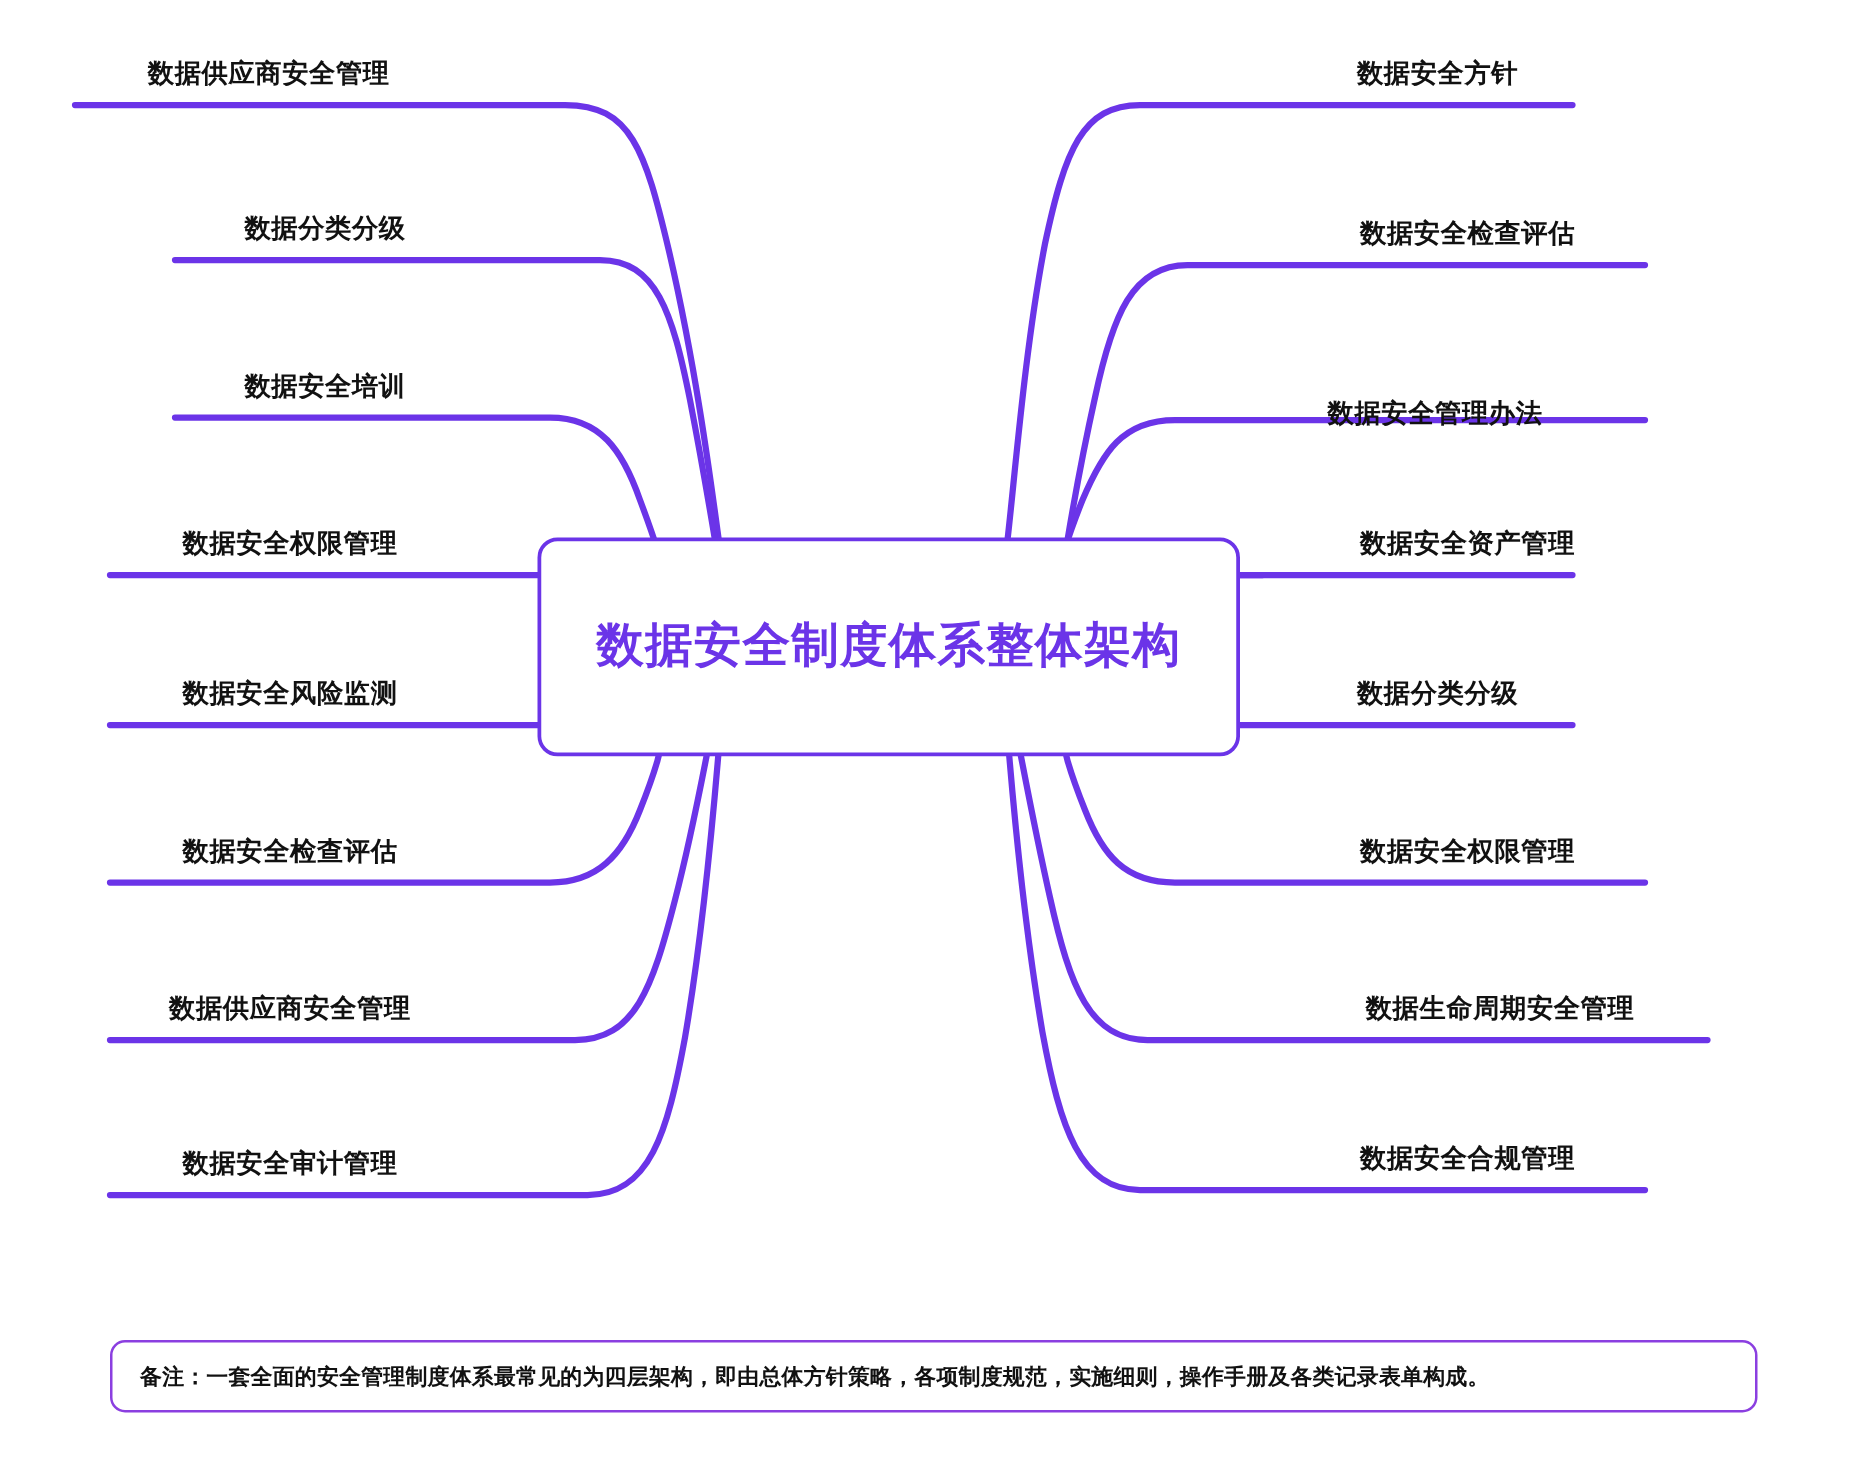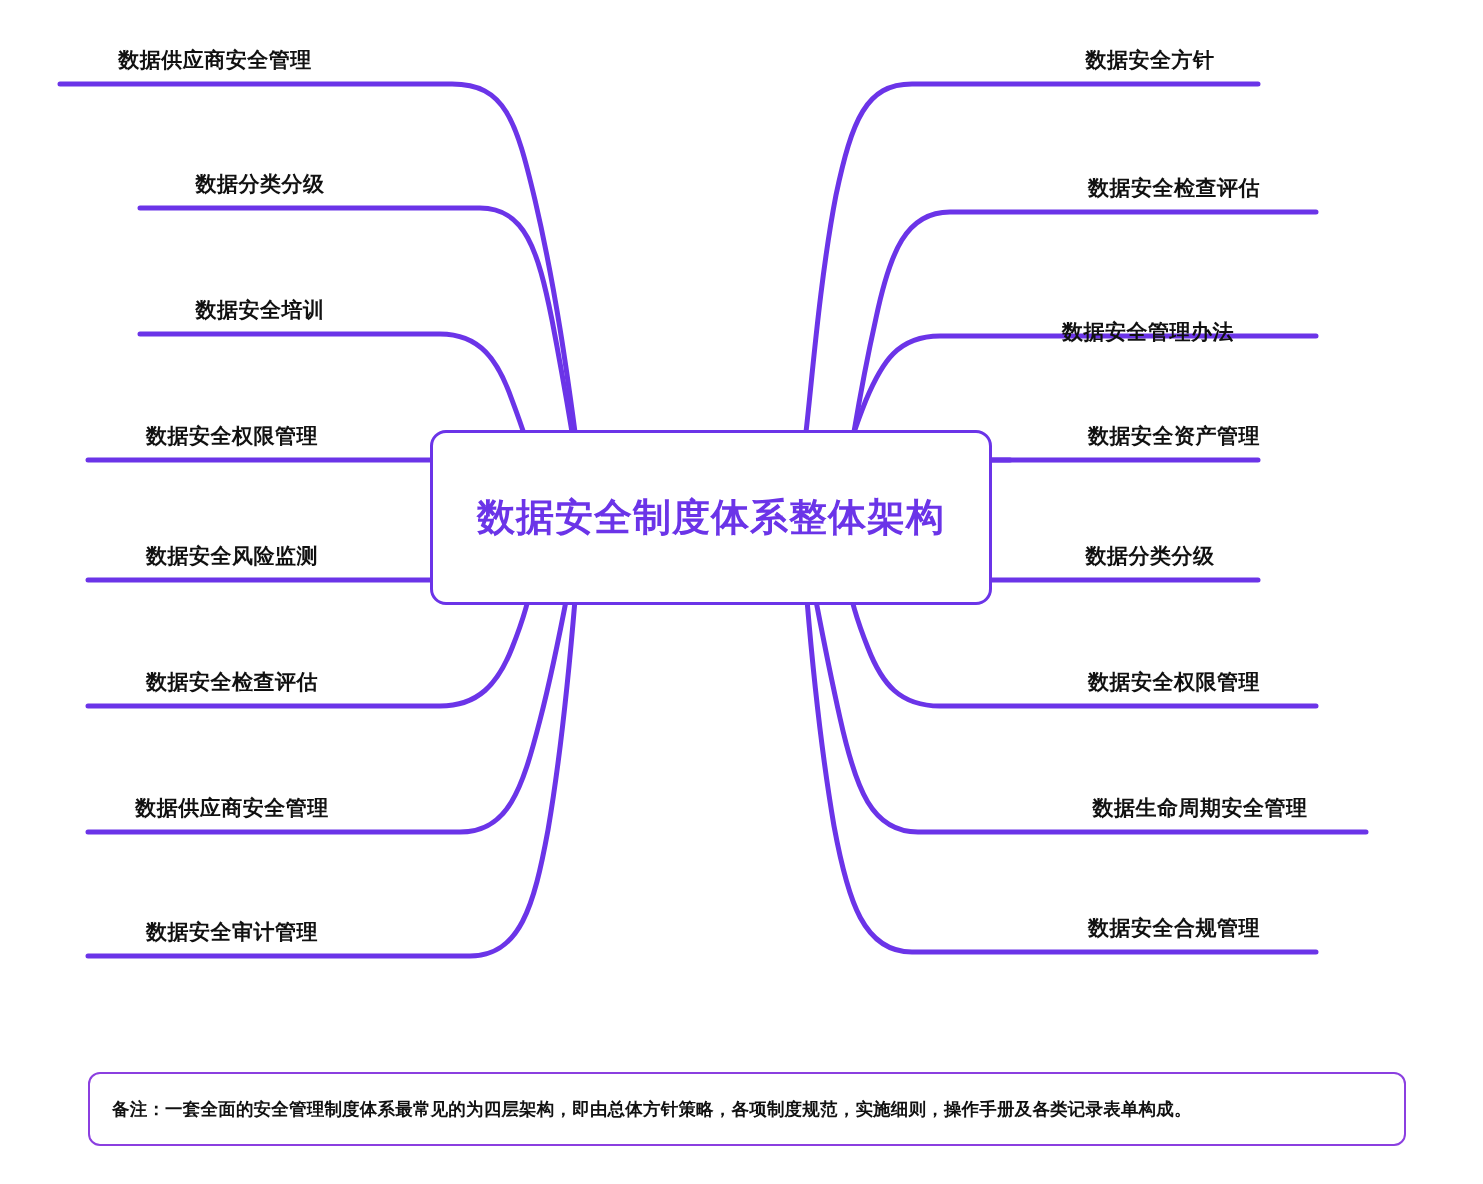--- a/index.html
+++ b/index.html
@@ -63,21 +63,21 @@
     text-align: center;
     line-height: 1.28;
     padding: 0 18px;
     letter-spacing: 1px;
   }
   #footer-note {
     position: absolute;
     left: 88px;
     top: 1072px;
     width: 1318px;
-    height: 74px;
+    height: 58px;
     border: 2.5px solid #8b3fe0;
     border-radius: 12px;
     background: #ffffff;
     box-sizing: border-box;
     display: flex;
     align-items: center;
   }
   #footer-note-text {
     font-size: 17.5px;
     font-weight: bold;

